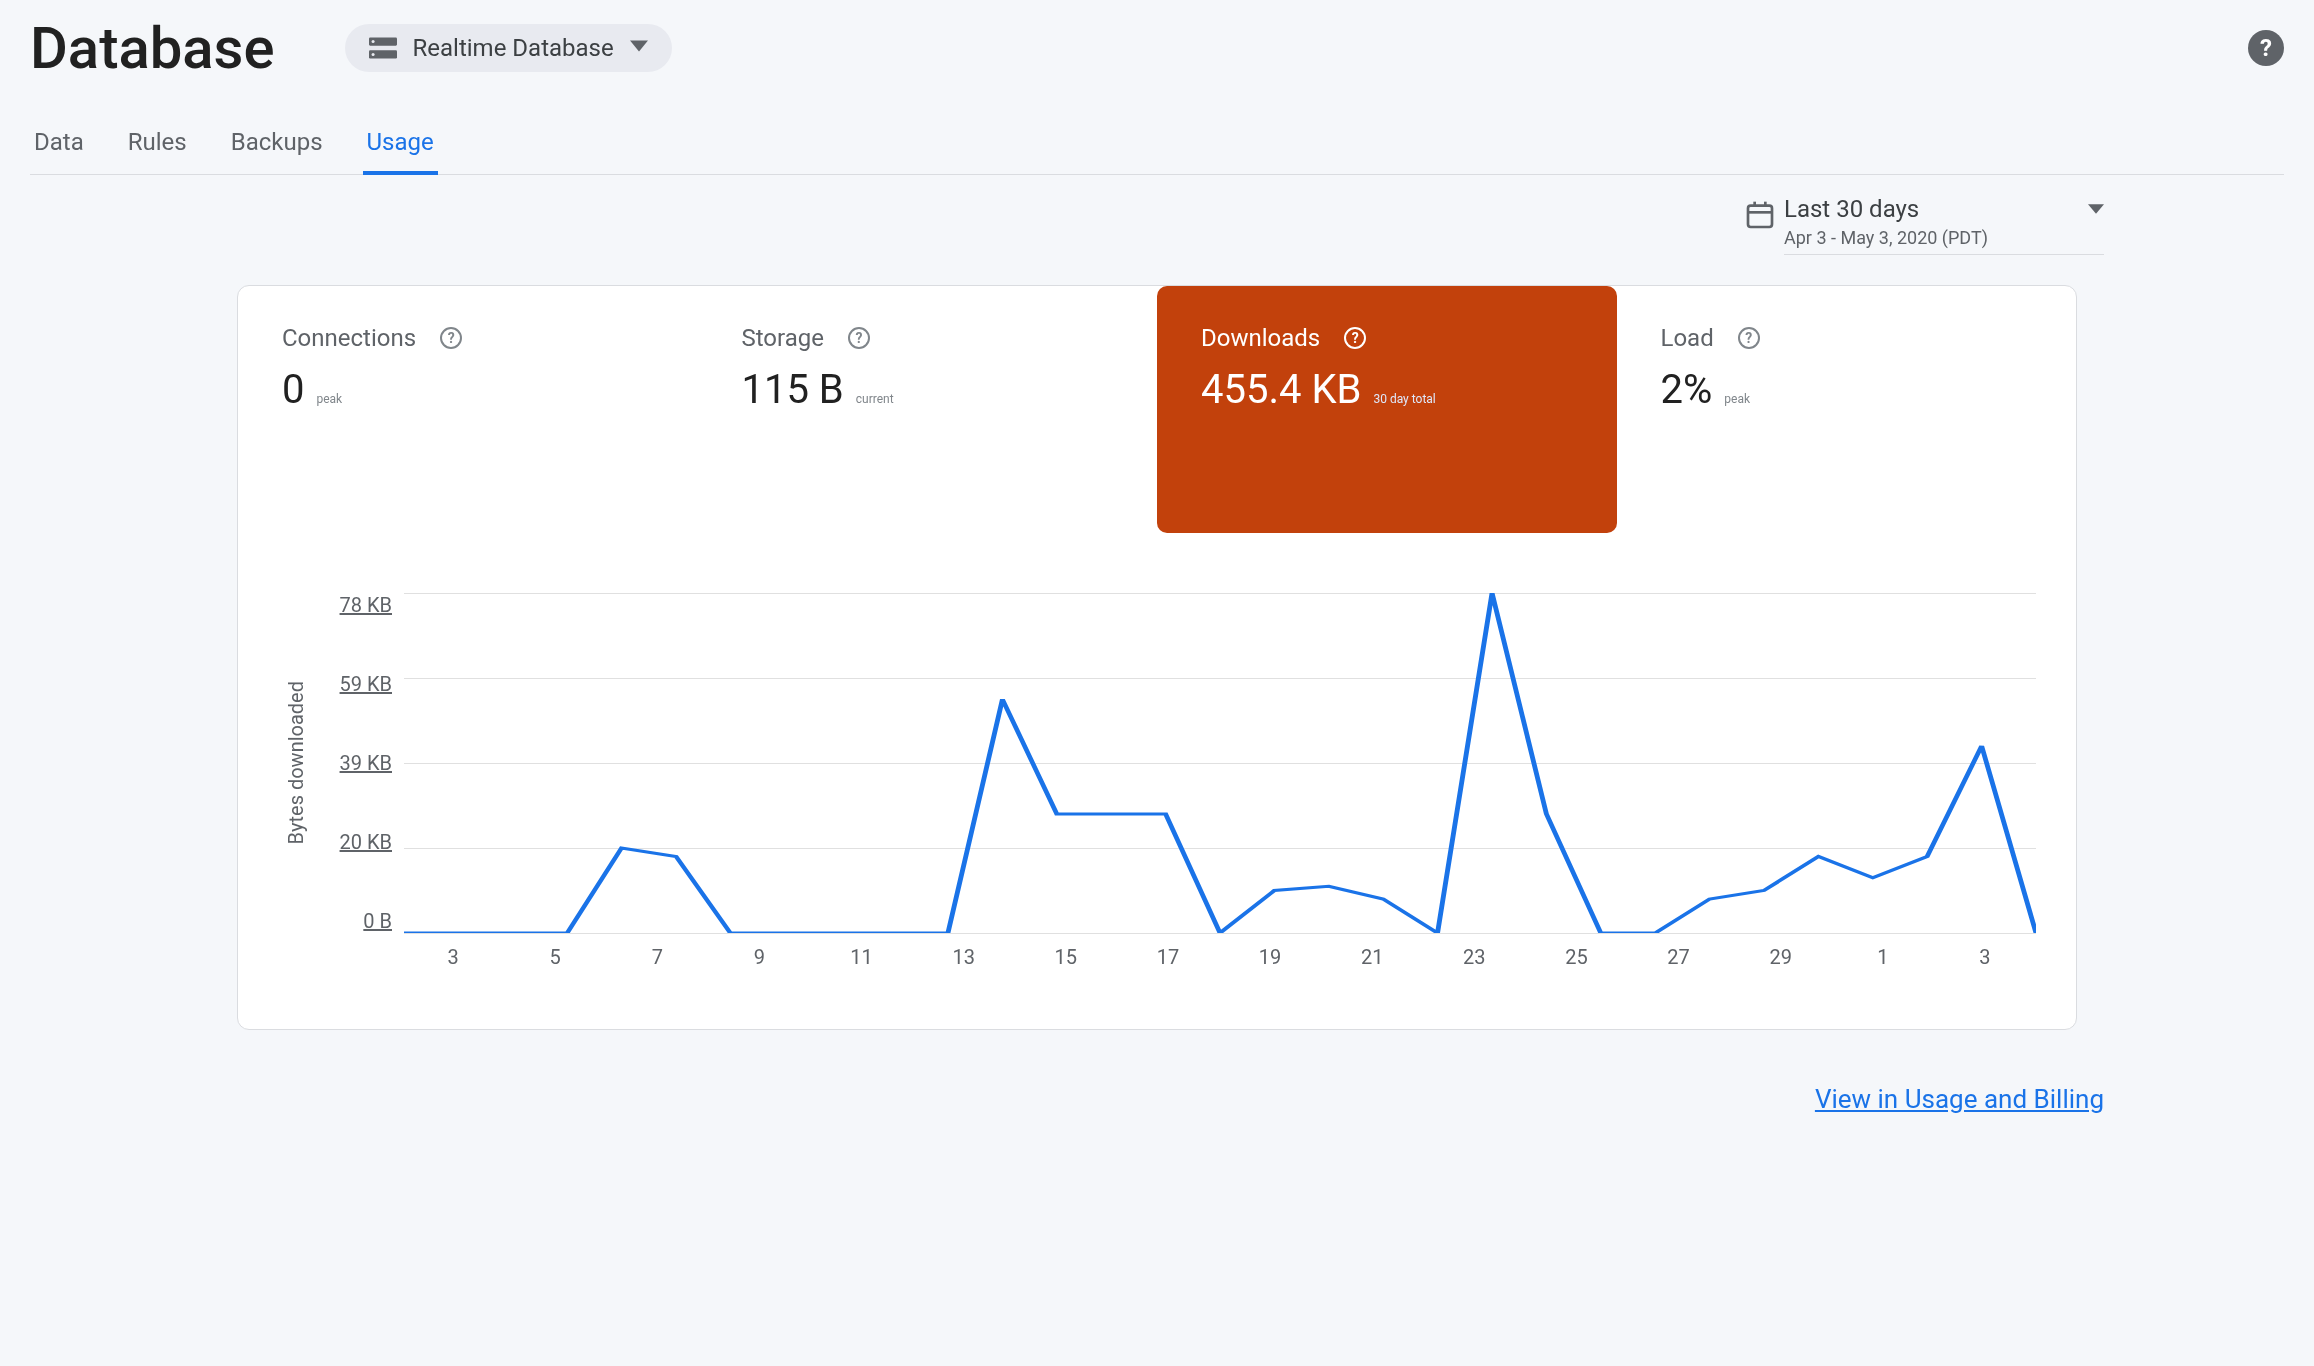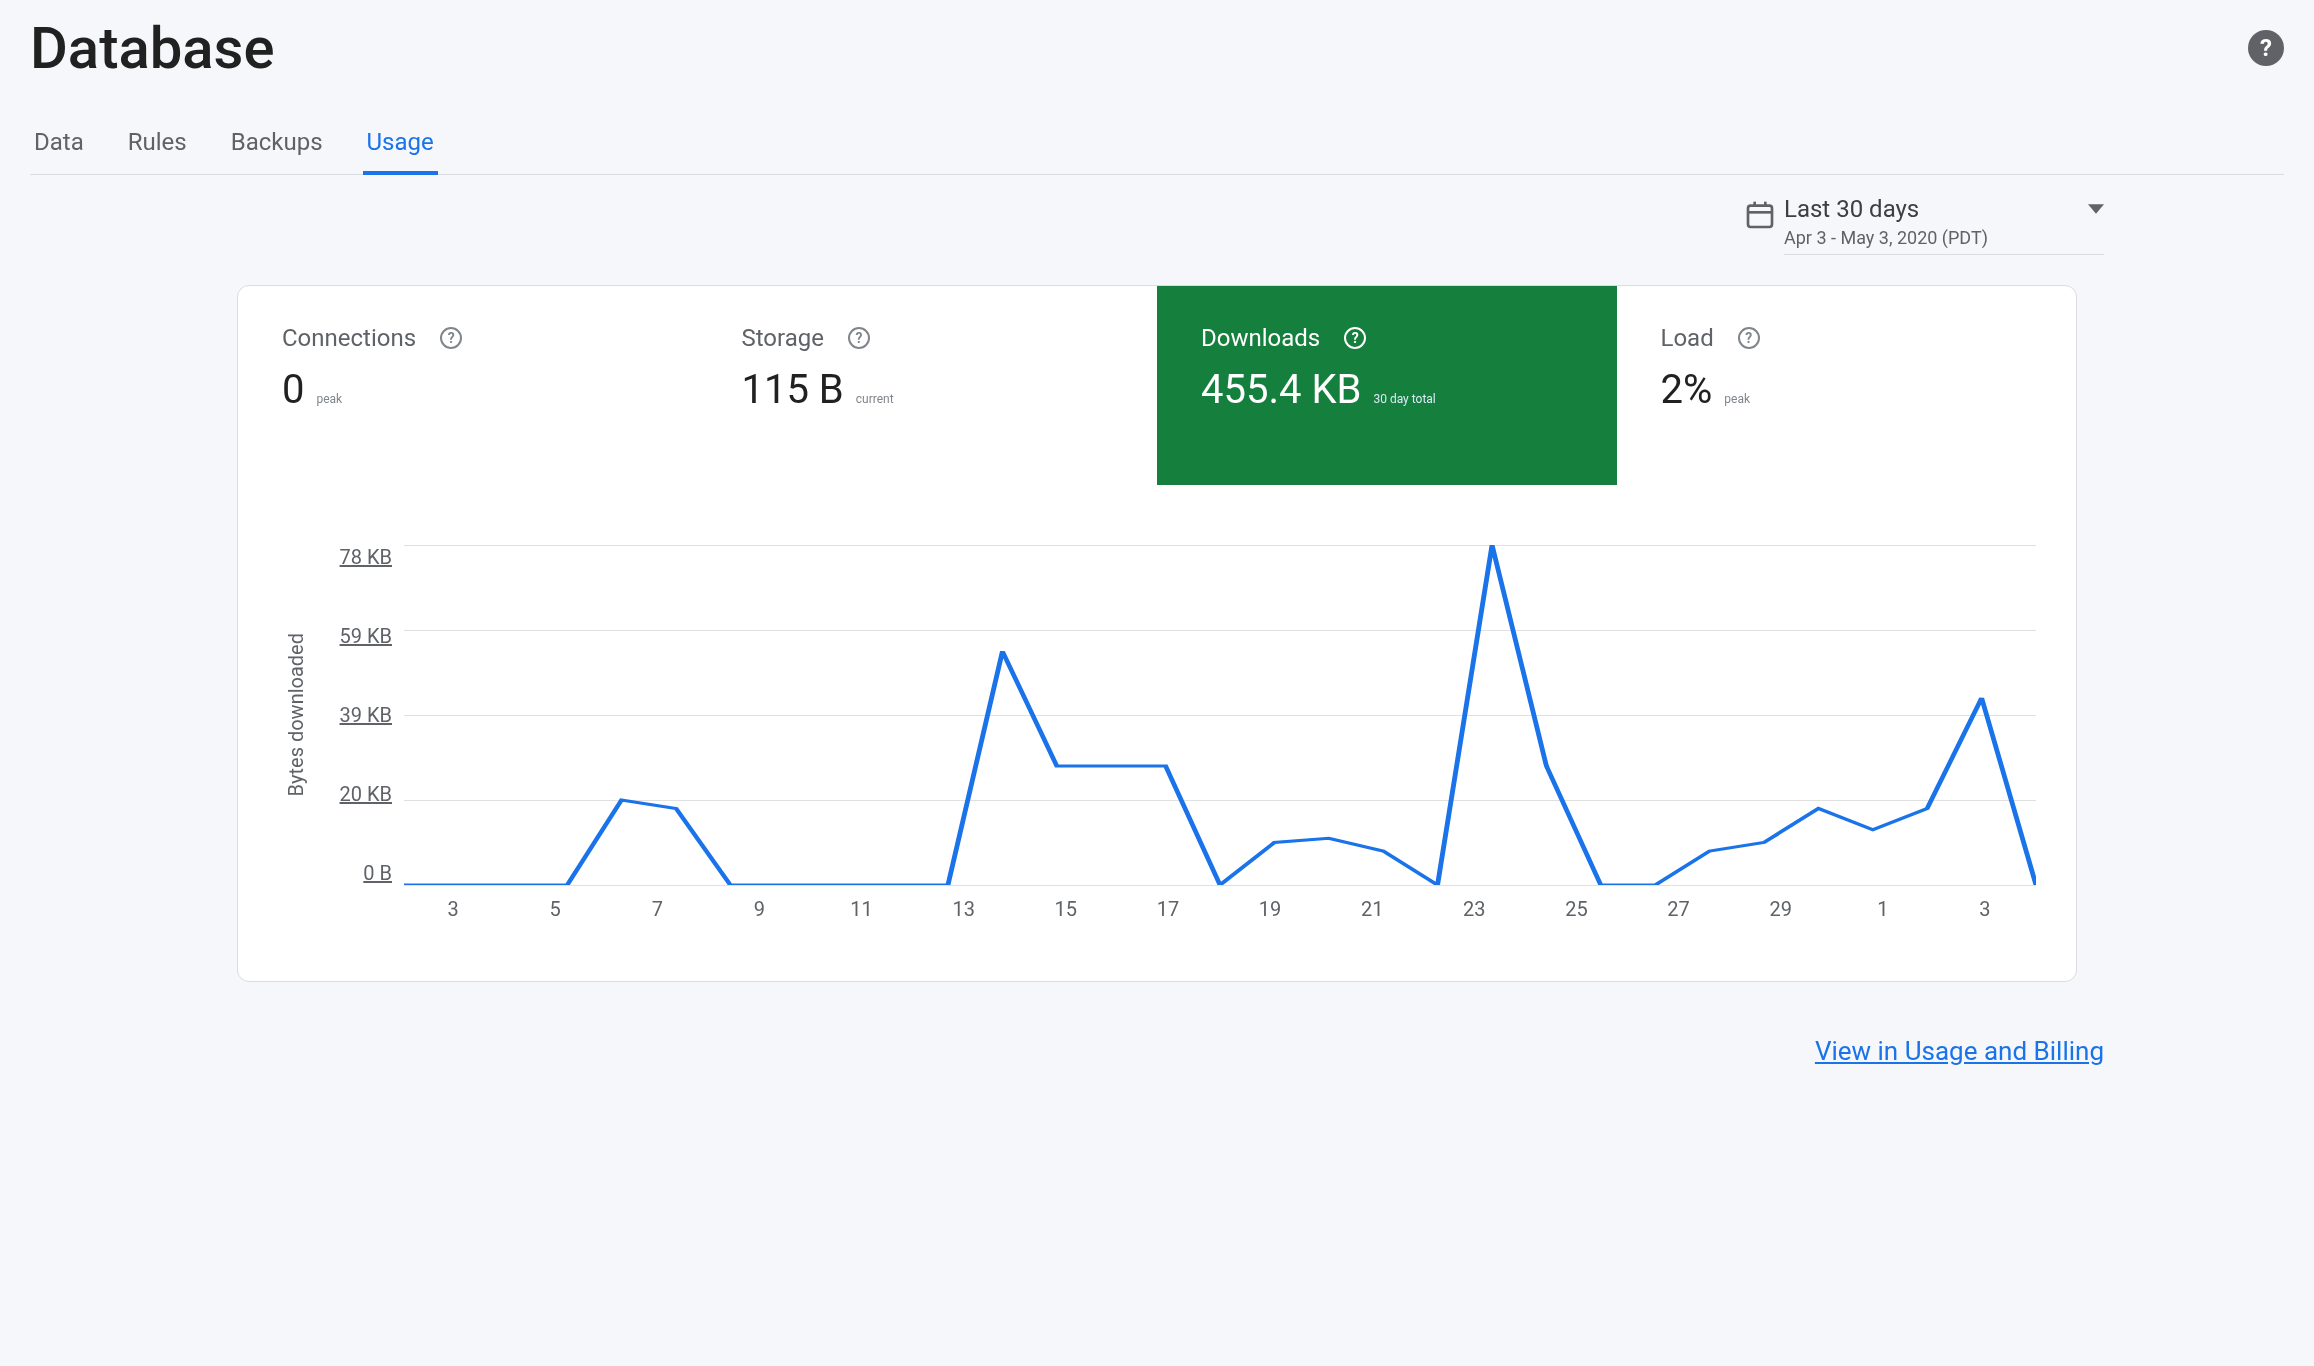--- a/index.html
+++ b/index.html
@@ -89,23 +89,24 @@
     width: 1840px;
     overflow: hidden;
   }
   .metrics-row { display: flex; }
   .metric {
     flex: 1;
     padding: 38px 44px 44px 44px;
     cursor: pointer;
   }
   .metric.selected {
-    background: #15803d;
+    background: #c2410c;
     color: #fff;
-    padding-bottom: 72px;
+    padding-bottom: 120px;
+    border-radius: 10px;
   }
   .metric-label {
     display: flex;
     align-items: center;
     gap: 24px;
     font-size: 24px;
     color: #5f6368;
   }
   .metric.selected .metric-label { color: #fff; }
   .metric-value-row { display: flex; align-items: baseline; gap: 12px; margin-top: 14px; }
@@ -173,20 +174,36 @@
     text-decoration: underline;
     cursor: pointer;
   }
 </style>
 </head>
 <body>
 
 <div class="page">
   <div class="header-row">
     <h1 class="page-title">Database</h1>
+    <div class="db-chip">
+      <span class="chip-icon">
+        <svg viewBox="0 0 24 18" width="28" height="22" fill="currentColor">
+            <rect x="0" y="0" width="24" height="7" rx="1"></rect>
+            <rect x="0" y="11" width="24" height="7" rx="1"></rect>
+            <circle cx="3.5" cy="3.5" r="1.3" fill="#e8eaf0"></circle>
+            <circle cx="3.5" cy="14.5" r="1.3" fill="#e8eaf0"></circle>
+          </svg>
+      </span>
+      <span class="chip-label">Realtime Database</span>
+      <span class="chev">
+        <svg width="18" height="18" viewBox="0 0 10 6" fill="currentColor">
+            <path d="M0 0l5 6 5-6z"></path>
+          </svg>
+      </span>
+    </div>
     <div class="help-icon">?</div>
   </div>
 
   <div class="tabs">
     <div class="tab">Data</div>
     <div class="tab">Rules</div>
     <div class="tab">Backups</div>
     <div class="tab active">Usage</div>
   </div>
 

